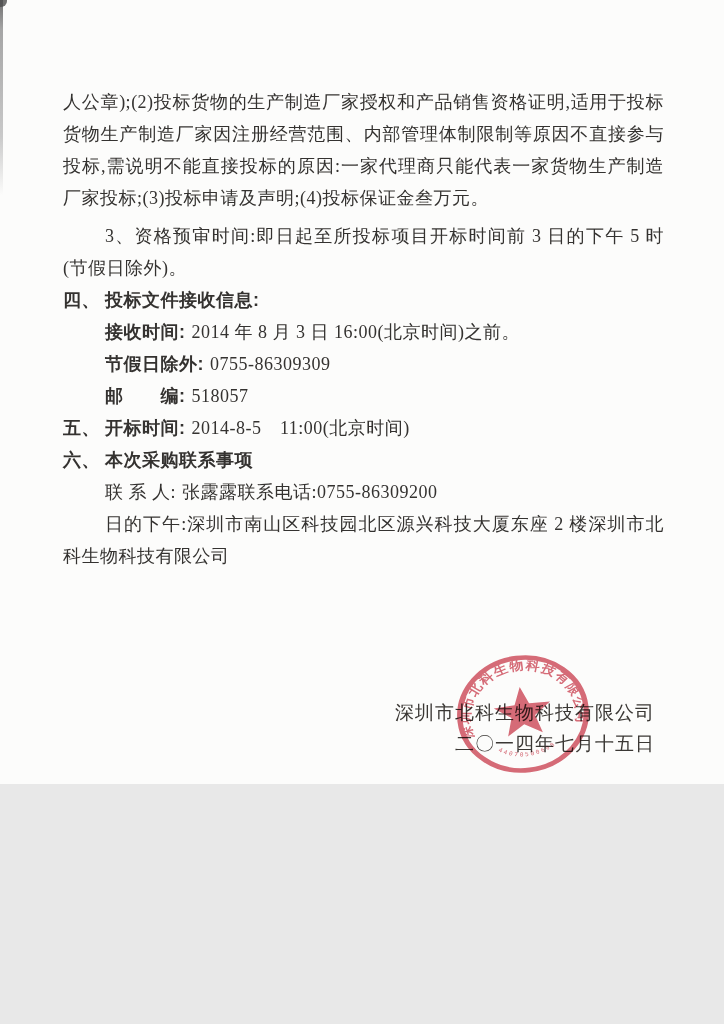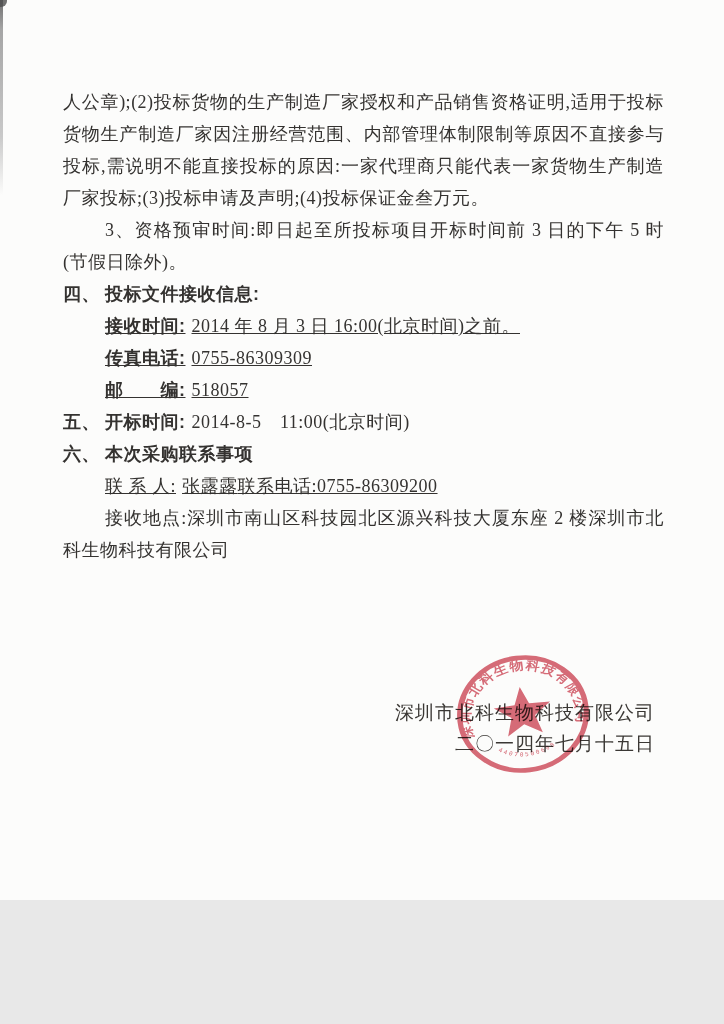--- a/index.html
+++ b/index.html
@@ -4,21 +4,21 @@
 <style>
   :root {
     --seal_red: #d04e5d;
     --ink: #343230;
     --page_bg: #fcfcfb;
   }
   html, body { margin: 0; padding: 0; background: #e8e8e8; }
   .page {
     position: relative;
     width: 724px;
-    height: 900px;
+    height: 784px;
     background: var(--page_bg);
     overflow: hidden;
     font-family: "Liberation Serif", "DejaVu Serif", serif;
     color: var(--ink);
   }
   
   .edge-line {
     position: absolute; left: 0; top: 0; width: 3px; height: 195px;
     background: linear-gradient(#6f6f6f, #a5a5a5 15%, #c9c9c9 70%, rgba(200,200,200,0));
   }
@@ -27,27 +27,27 @@
     background: #4d4d4d; border-bottom-right-radius: 6px; opacity: .8;
   }
   
   .content {
     position: absolute; left: 63px; top: 86px; width: 601px;
     font-size: 18px; line-height: 32px; letter-spacing: .5px;
     text-align: justify;
   }
   .para { margin: 0; }
   .para.ind { text-indent: 42px; }
-  .mt6 { margin-top: 0; }
+  .mt6 { margin-top: 6px; }
   .heading {
     font-family: "Liberation Sans", "DejaVu Sans", sans-serif;
     font-weight: 700;
   }
   .sec-num { display: inline-block; width: 42px; }
-  .sub { margin-left: 42px; text-decoration: underline; }
+  .sub { margin-left: 42px; }
   .lbl {
     font-family: "Liberation Sans", "DejaVu Sans", sans-serif;
     font-weight: 700;
   }
   .val { font-family: "Liberation Serif", "DejaVu Serif", serif; font-weight: 400; }
   .val-pad { margin-left: 6px; }
   .contact-gap { }
   .num-gap { }
   .addr { text-indent: 42px; }
   
@@ -93,41 +93,41 @@
     <div class="heading">
       <span class="sec-num">四、</span><span>投标文件接收信息:</span>
     </div>
 
     <div class="sub">
       <span class="lbl">接收时间:</span><span class="val val-pad">2014 年 8 月 3 日 16:00(北京时间)之前。</span>
     </div>
 
 
     <div class="sub">
-      <span class="lbl">传真电话:</span><span class="val val-pad">0755-86309309</span>
+      <span class="lbl">节假日除外:</span><span class="val val-pad">0755-86309309</span>
     </div>
 
     <div class="sub">
       <span class="lbl">邮　　编:</span><span class="val val-pad">518057</span>
     </div>
 
     <div class="heading">
       <span class="sec-num">五、</span><span>开标时间:</span><span class="val val-pad">2014-8-5　11:00(北京时间)</span>
     </div>
 
     <div class="heading">
       <span class="sec-num">六、</span><span>本次采购联系事项</span>
     </div>
 
     <div class="sub">
       <span>联 系 人:</span><span class="val-pad">张露露</span><span class="contact-gap">联系电话:</span><span class="num-gap">0755-86309200</span>
     </div>
 
     <p class="para addr">
-      <span>接收地点:</span><span>深圳市南山区科技园北区源兴科技大厦东座 2 楼深圳市北科生物科技有限公司</span>
+      <span>日的下午:</span><span>深圳市南山区科技园北区源兴科技大厦东座 2 楼深圳市北科生物科技有限公司</span>
     </p>
 
   </div>
 
   <div class="signature">
     <div>深圳市北科生物科技有限公司</div>
     <div>二〇一四年七月十五日</div>
   </div>
 
   <svg class="seal" viewBox="0 0 150 150" preserveAspectRatio="none">

